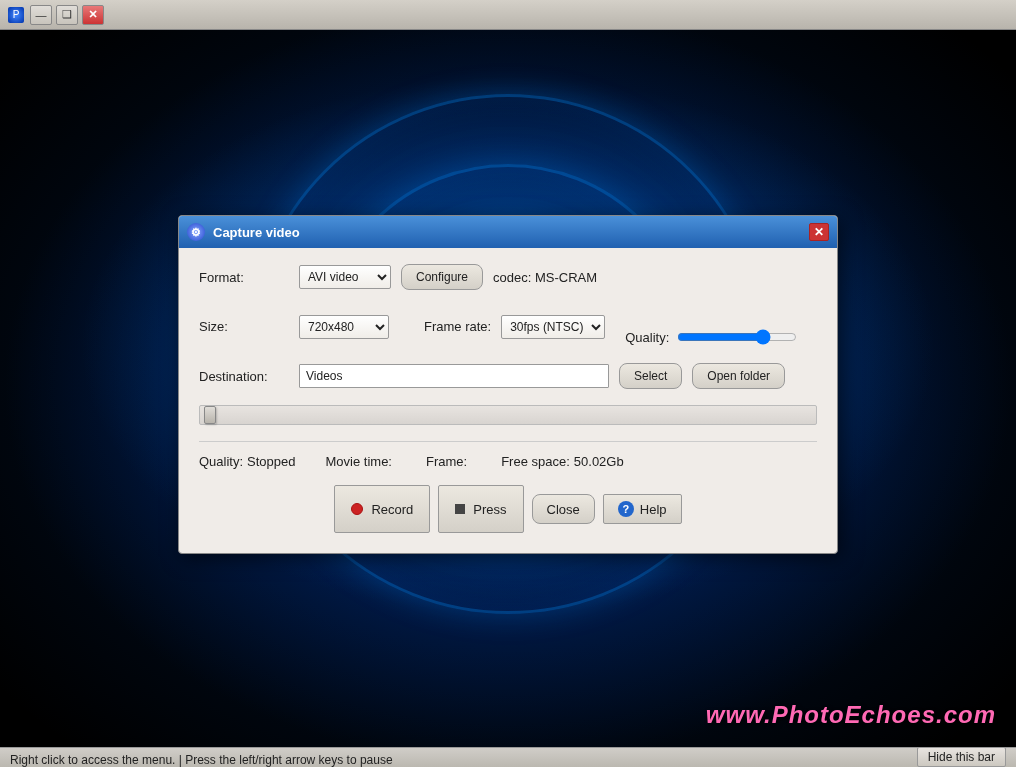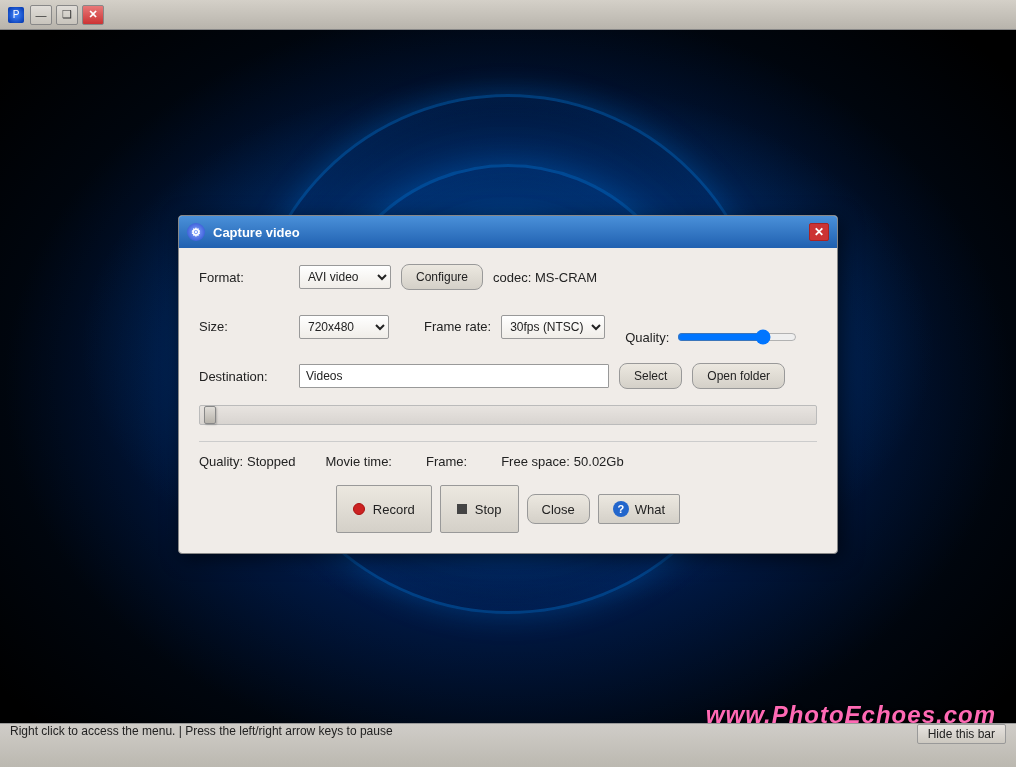--- a/index.html
+++ b/index.html
@@ -122,25 +122,25 @@
     .win-btn.close {
       background: linear-gradient(to bottom, #e87878, #cc3333);
       color: white;
       font-weight: bold;
     }
 
     
     .status-bar {
       position: absolute;
       bottom: 0; left: 0; right: 0;
-      height: 44px;
+      height: 20px;
       background: linear-gradient(to bottom, #d0cdc8, #bbb8b0);
       border-top: 1px solid #999;
       display: flex;
-      align-items: flex-start;
+      align-items: flex-end;
       padding: 0 10px;
       z-index: 100;
     }
     .status-text {
       flex: 1;
       font-size: 12px;
       color: #222;
     }
     .hide-bar-btn {
       height: 20px;
@@ -527,26 +527,26 @@
         </div>
       </div>
 
       <div class="action-row">
         <button class="btn-record">
           <div class="record-dot"></div>
           <span>Record</span>
         </button>
         <button class="btn-record">
           <div class="stop-square"></div>
-          <span>Stop</span>
+          <span>Press</span>
         </button>
         <button class="btn" style="height:30px; font-size:13px;">Close</button>
         <button class="btn-help">
           <div class="help-icon-circle">?</div>
-          <span>What</span>
+          <span>Help</span>
         </button>
       </div>
 
     </div>
   </div>
 </div>
 
 <div class="status-bar">
   <span class="status-text">Right click to access the menu. | Press the left/right arrow keys to pause</span>
   <button class="hide-bar-btn">Hide this bar</button>

